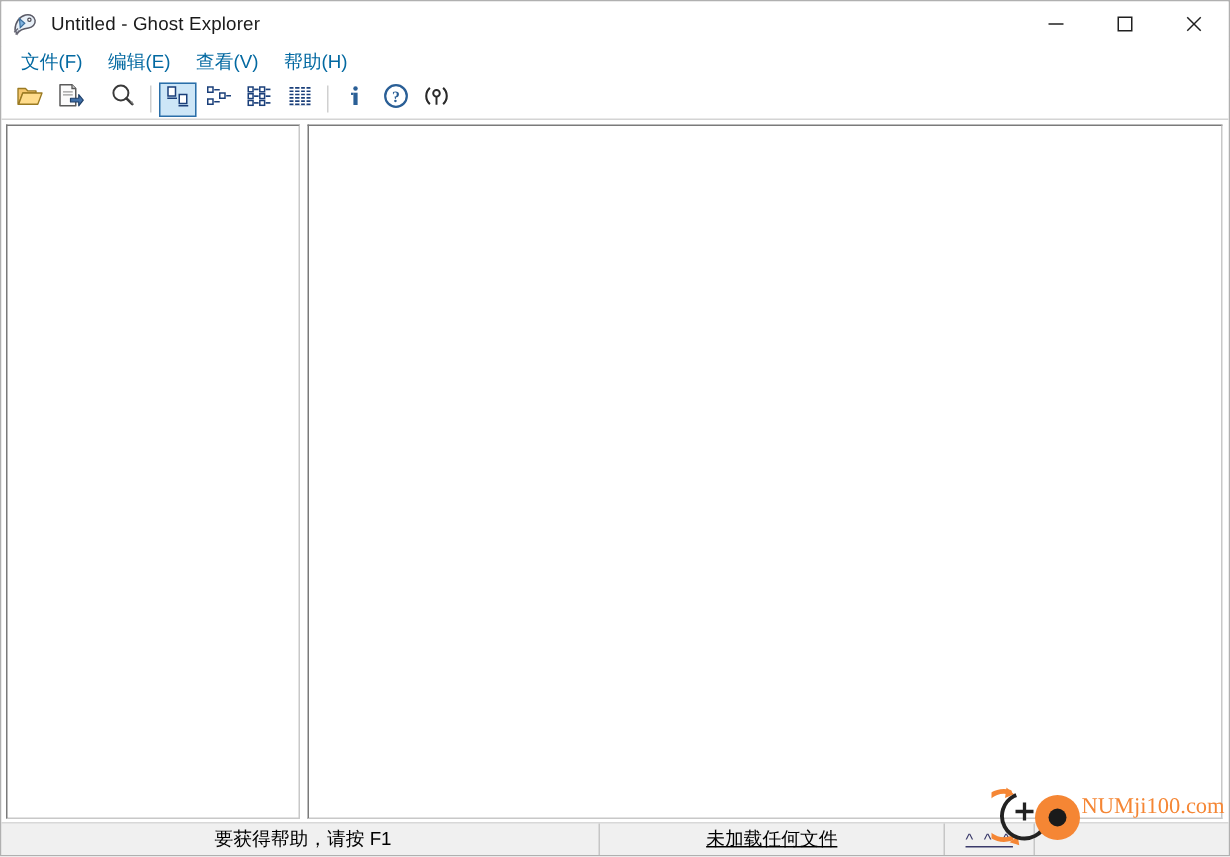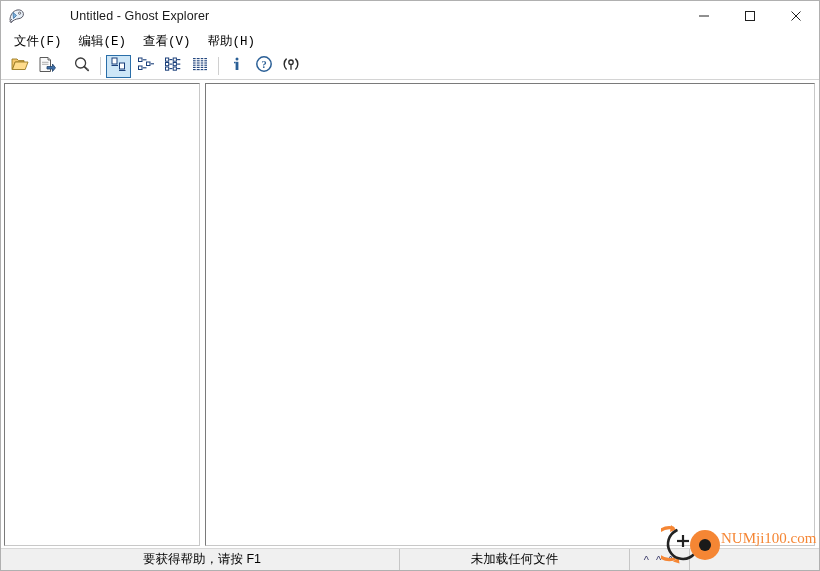--- a/index.html
+++ b/index.html
@@ -22,21 +22,20 @@
 
   
   .titlebar {
     height: 30px;
     flex: 0 0 30px;
     display: flex;
     align-items: center;
     background: #ffffff;
     position: relative;
     user-select: none;
-    gap: 36px;
   }
   .title-icon {
     width: 22px; height: 22px;
     margin-left: 5px; margin-right: 6px;
     flex: 0 0 22px;
     display: flex; align-items: center; justify-content: center;
   }
   .title-text {
     font-size: 12.5px;
     color: #1a1a1a;
@@ -60,26 +59,25 @@
     height: 22px;
     flex: 0 0 22px;
     display: flex;
     align-items: center;
     background: #ffffff;
     padding-left: 6px;
     user-select: none;
   }
   .menu-item {
     font-size: 12.5px;
-    color: #000000;
+    color: #0369a1;
     padding: 2px 7px 3px 7px;
     margin-right: 3px;
     white-space: nowrap;
     cursor: default;
-    font-family: Liberation Mono, monospace;
   }
 
   
   .toolbar {
     height: 26px;
     flex: 0 0 26px;
     display: flex;
     align-items: center;
     background: #ffffff;
     border-bottom: 1px solid #d4d4d4;
@@ -155,20 +153,21 @@
   .status-cell {
     border-left: 1px solid #c6c6c6;
     height: 100%;
     display: flex;
     align-items: center;
     justify-content: center;
     font-size: 12.5px;
     color: #000000;
     white-space: nowrap;
     box-sizing: border-box;
+    text-decoration: underline;
   }
   .status-files { flex: 0 0 230px; }
   .status-caret {
     flex: 0 0 60px;
     font-size: 11px;
     color: #3a3a6a;
     letter-spacing: 2px;
   }
   .status-end { flex: 0 0 130px; }
 

